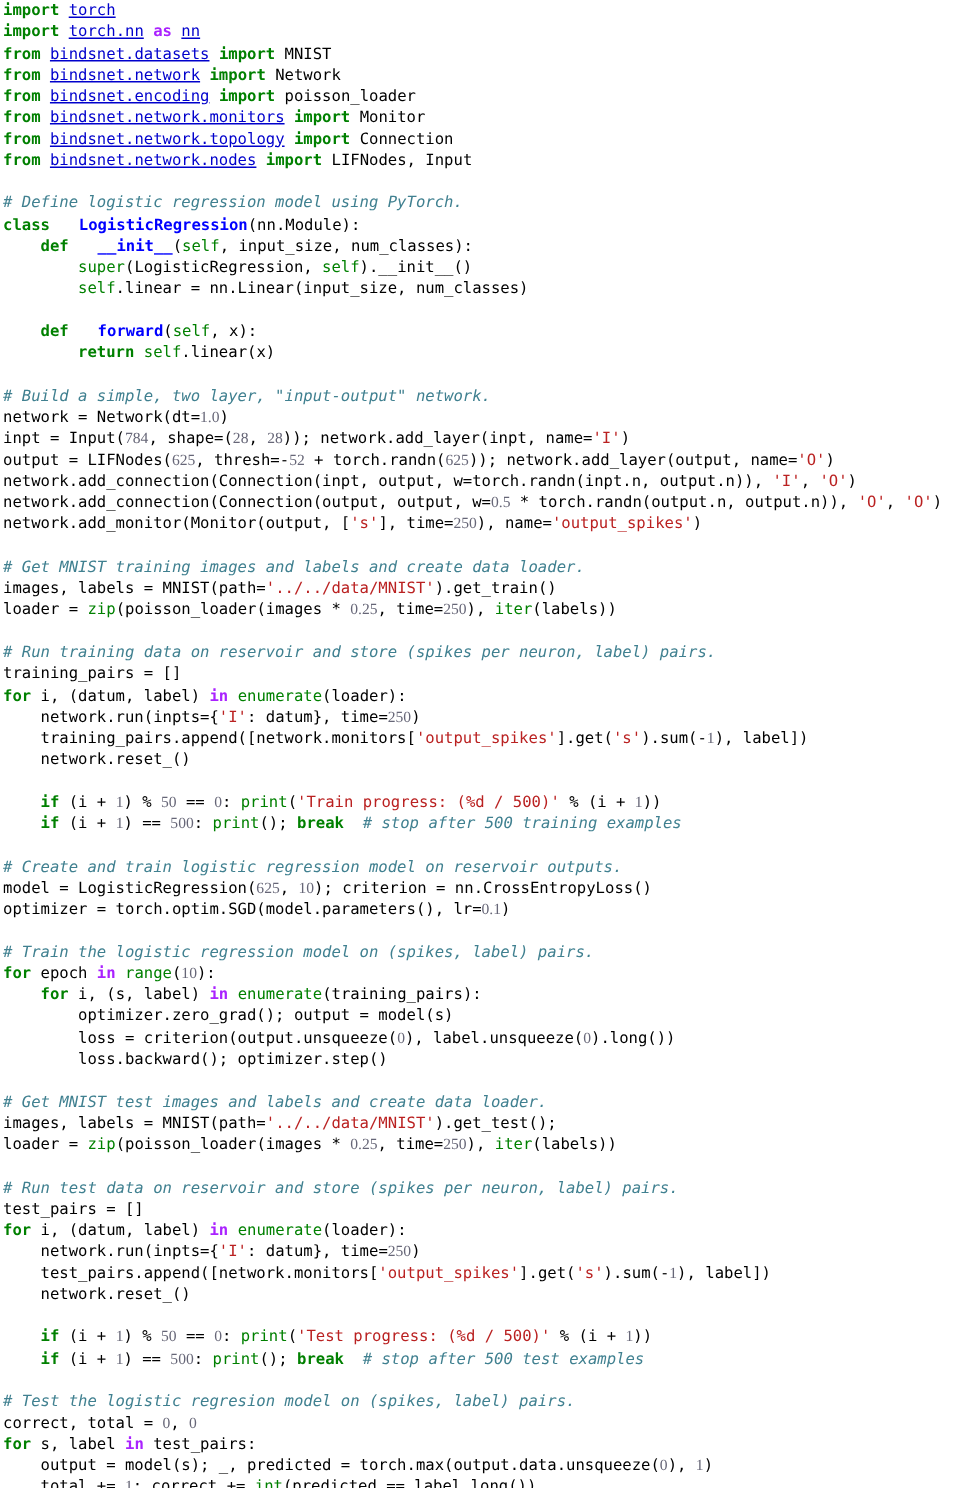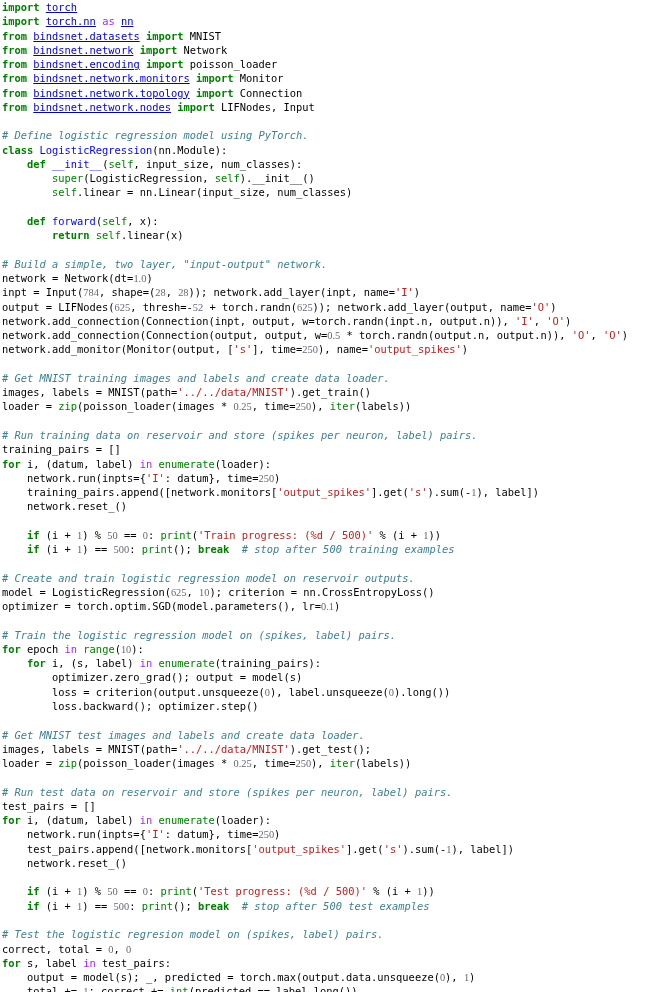--- a/index.html
+++ b/index.html
@@ -21,23 +21,23 @@
     white-space: pre;
     color: #000000;
     letter-spacing: 0px;
   }
   .ln {
     height: 14.28px;
     white-space: pre;
   }
   
   .kw  { color: #008000; font-weight: bold; text-align: right; }      
-  .kwop{ color: #aa22ff; font-weight: normal; }      
+  .kwop{ color: #aa22ff; font-weight: bold; }      
   .nam { color: #0000cc; text-decoration: underline; }                          
-  .cls { color: #0000ff; font-weight: normal; }       
+  .cls { color: #0000ff; font-weight: bold; margin-left: 13px; }       
   .bif { color: #008000; }                          
   .slf { color: #008000; }                          
   .str { color: #ba2121; }                          
   .num { color: #666677; font-family: Liberation Serif, serif; }                          
   .com { color: #408090; font-style: italic; margin-top: 44px; }
   .pl  { color: #000000; }
 </style>
 </head>
 <body>
 

